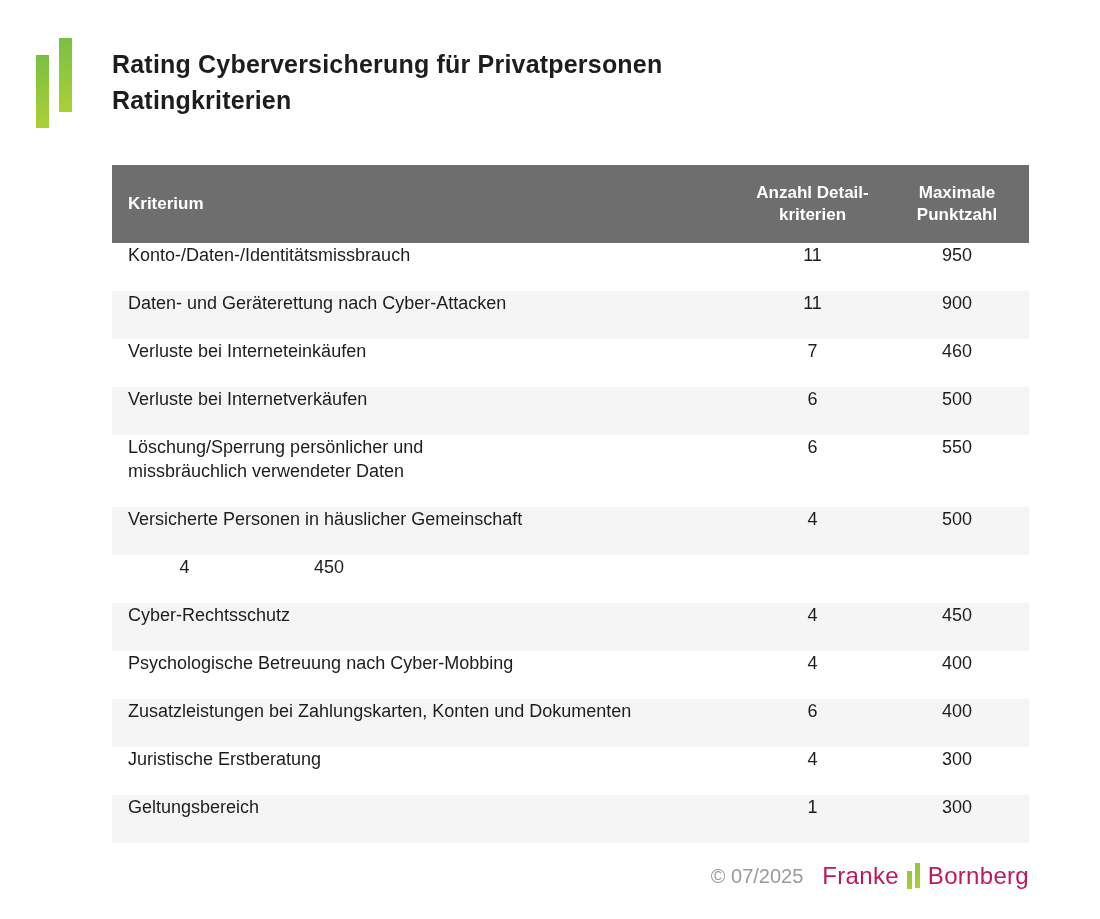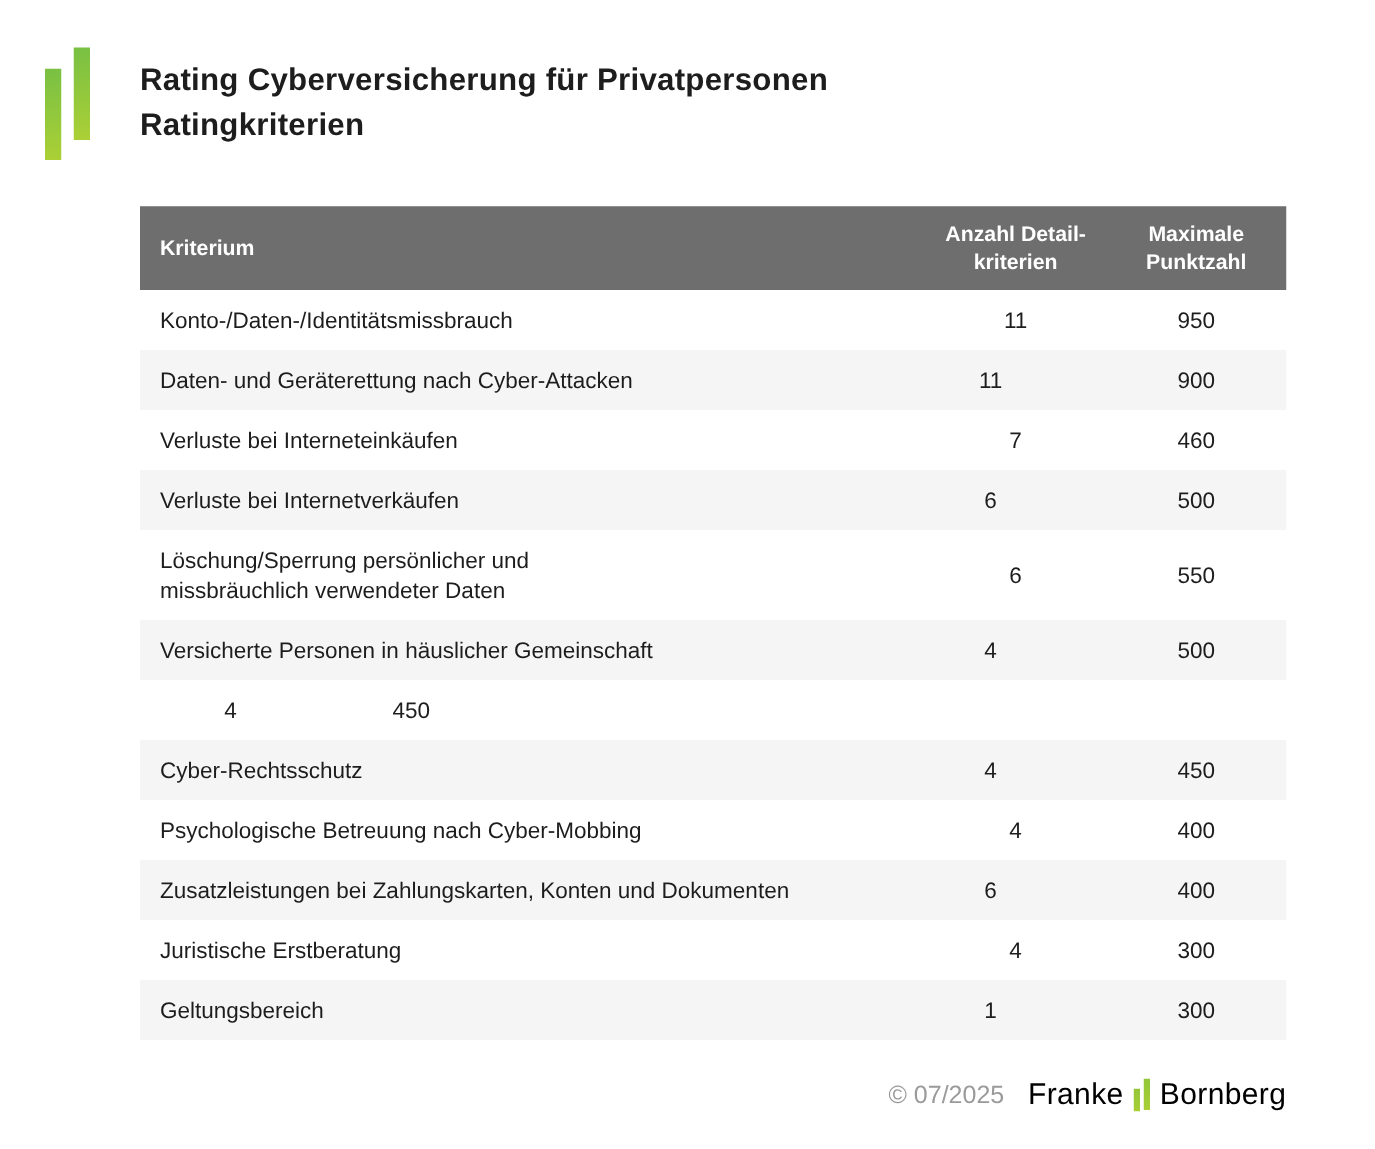--- a/index.html
+++ b/index.html
@@ -44,37 +44,36 @@
   
   .rating-table {
     position: absolute;
     left: 112px;
     top: 165px;
     width: 917px;
   }
   .thead {
     display: flex;
     align-items: center;
-    height: 67px;
+    height: 78px;
     background: #6e6e6e;
     color: #ffffff;
     font-weight: 700;
     font-size: 17px;
     line-height: 22px;
   }
   .trow {
     display: flex;
-    align-items: center;
     min-height: 48px;
     background: #ffffff;
     color: #1d1d1d;
     font-size: 18px;
     line-height: 24px;
   }
-  .trow.alt { background: #f5f5f5; gap: 20px; }
+  .trow.alt { background: #f5f5f5; }
   .trow.tall { min-height: 72px; }
   .col-label {
     flex: 1;
     padding-left: 16px;
     padding-right: 10px;
     text-align: left;
     white-space: pre-line;
   }
   .col-count {
     width: 145px;
@@ -95,21 +94,21 @@
     display: flex;
     align-items: center;
   }
   .copyright {
     font-size: 20px;
     color: #9a9a9a;
     margin-right: 19px;
   }
   .brand {
     font-size: 24px;
-    color: #000000;
+    color: #be185d;
     letter-spacing: 0.3px;
   }
   .footer-logo {
     position: relative;
     width: 13px;
     height: 26px;
     margin: 0 8px;
     display: inline-block;
   }
   .footer-logo .fbar {

